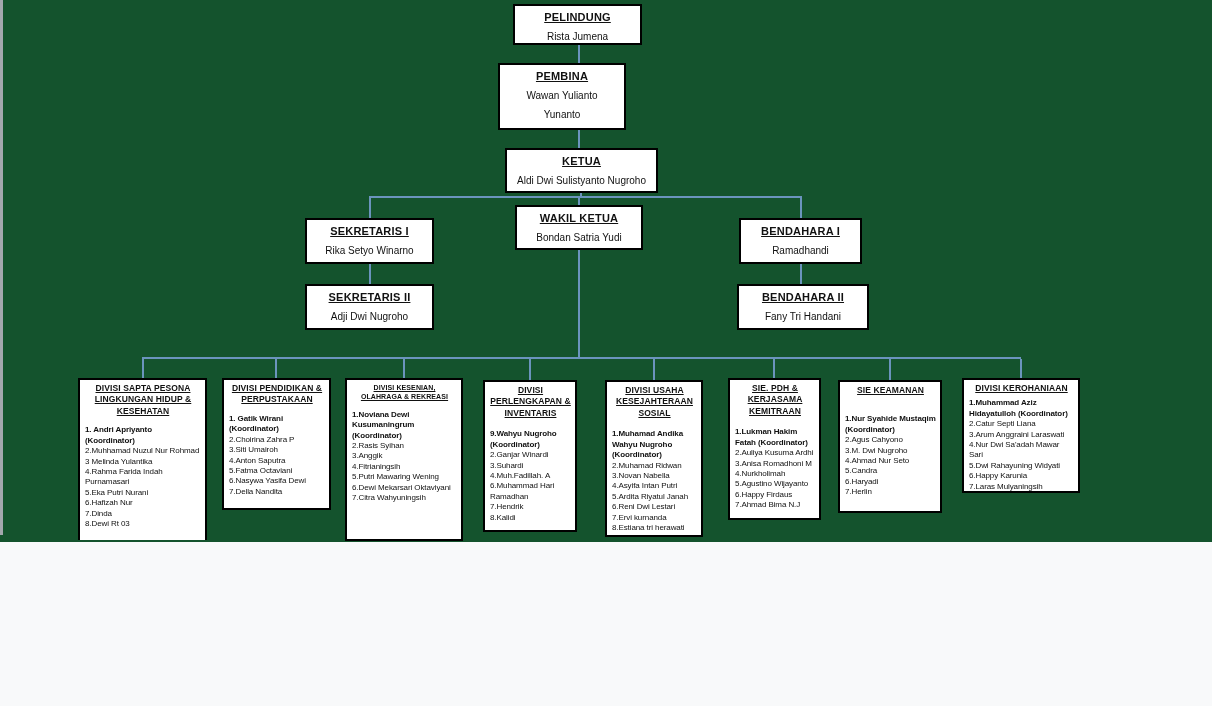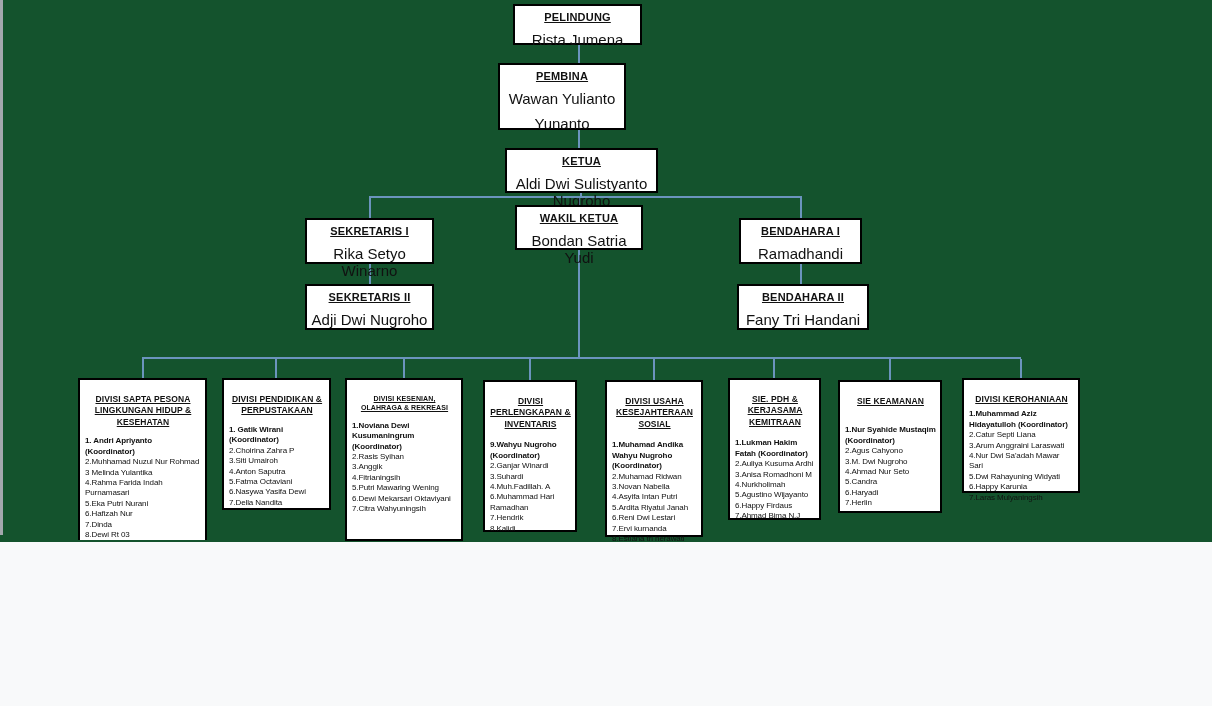--- a/index.html
+++ b/index.html
@@ -2,22 +2,22 @@
 <html><head>
 <meta charset="utf-8">
 <style>
   html,body{margin:0;padding:0;background:#ffffff;}
   #stage{position:relative;width:1212px;height:706px;overflow:hidden;background:#14532d;
          font-family:"Liberation Sans",sans-serif;color:#111;}
   .box{position:absolute;background:#fff;border:2px solid #000;box-sizing:border-box;}
   .box.main{text-align:center;padding-top:5px;}
   .title{font-weight:bold;text-decoration:underline;display:block;}
   .main .title{font-size:11px;letter-spacing:.2px;}
-  .main .member{font-size:15px;margin-top:8px;}
-  .division{padding:14px 4px 2px 5px;}
+  .main .member{font-size:10px;margin-top:8px;}
+  .division{padding:3px 4px 2px 5px;}
   .division .title{font-size:8.5px;text-align:center;line-height:1.35;letter-spacing:.1px;}
   .division.small-title .title{font-size:7px;}
   .division .member{font-size:8px;line-height:1.3;text-align:left;letter-spacing:-.1px;}
   .division .member.k{font-weight:bold;}
   .division .memberlist{display:block;}
   .conn{position:absolute;}
   .edge-strip{position:absolute;}
 </style>
 </head>
 <body>

